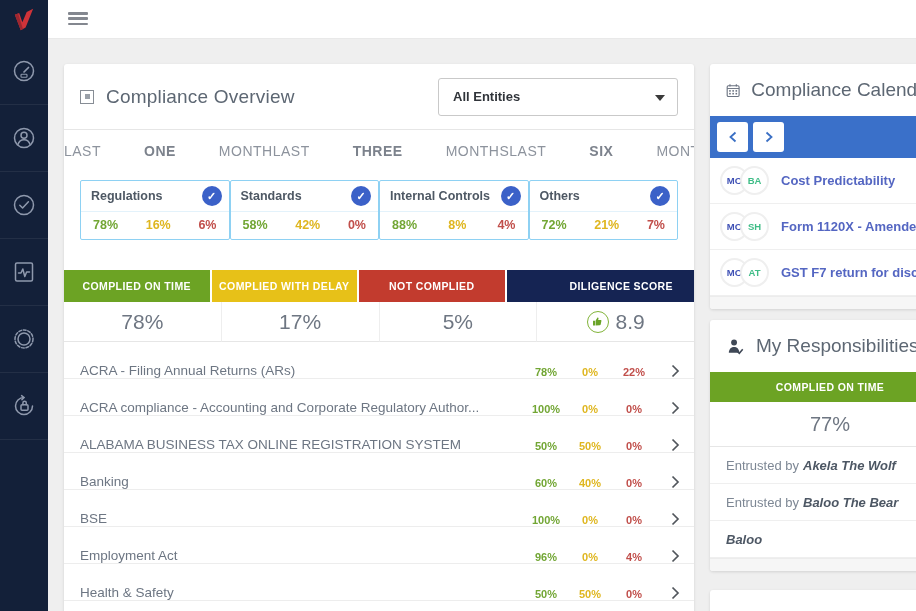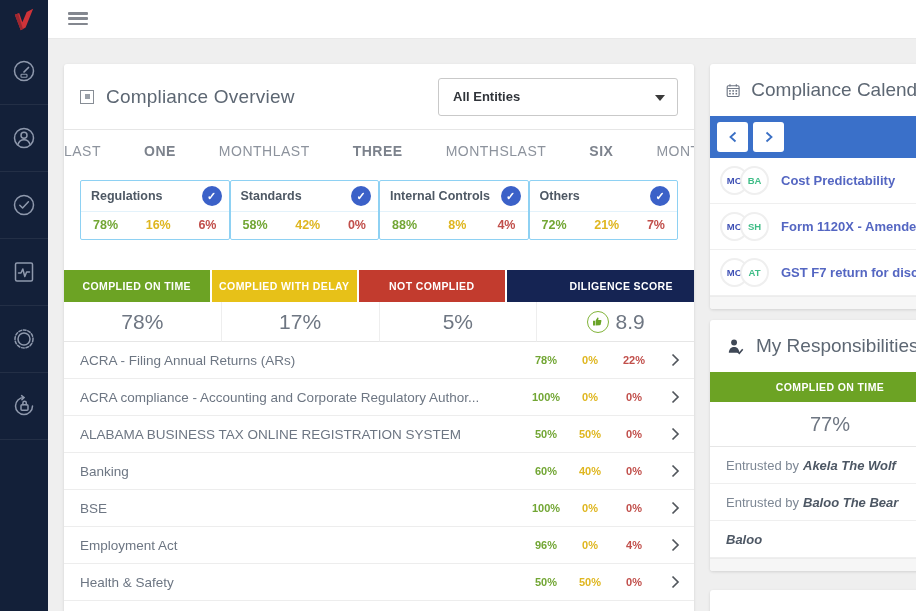--- a/index.html
+++ b/index.html
@@ -50,21 +50,21 @@
   .sum-heads{display:flex;}
   .sum-h{flex:1;height:32px;color:#fff;font-size:10.5px;font-weight:bold;letter-spacing:.4px;display:flex;align-items:center;justify-content:center;border-right:2px solid #fff;box-sizing:border-box;white-space:nowrap;}
   .sum-h:last-child{border-right:none;}
   .sum-h.g{background:var(--green,#6ca324);} .sum-h.y{background:var(--yellow,#e7c118);}
   .sum-h.r{background:var(--red,#c23b2e);} .sum-h.n{background:var(--navy,#152453);padding-left:42px;}
   .sum-vals{display:flex;}
   .sum-v{flex:1;height:40px;border-right:1px solid #eee;border-bottom:1px solid #e6e6e6;display:flex;align-items:center;justify-content:center;font-size:21px;color:#6e7682;box-sizing:border-box;gap:7px;}
   .sum-v:last-child{border-right:none;}
   .thumb-circle{width:22px;height:22px;border-radius:50%;border:1.5px solid #82b43a;display:flex;align-items:center;justify-content:center;box-sizing:border-box;}
   
-  .row{display:flex;align-items:center;height:36px;padding:0 14px 0 16px;border-bottom:1px solid #ededed;cursor:pointer;background:#fff;}
+  .row{display:flex;align-items:flex-end;height:36px;padding:0 14px 0 16px;border-bottom:1px solid #ededed;cursor:pointer;background:#fff;}
   .row-name{flex:1;font-size:13.5px;color:#6d7683;white-space:nowrap;overflow:hidden;}
   .row-pct{width:44px;text-align:center;font-size:11px;font-weight:bold;flex:none;}
   .row-chev{width:24px;display:flex;justify-content:flex-end;flex:none;}
   
   .cal-card{left:710px;top:64px;width:240px;}
   .panel-header{height:52px;display:flex;align-items:center;padding:0 16px;gap:11px;}
   .panel-title{font-size:19px;color:#5d6773;white-space:nowrap;}
   .cal-bar{height:42px;background:var(--accent-blue,#4070c8);display:flex;align-items:center;padding:0 7px;gap:5px;}
   .cal-btn{width:31px;height:30px;background:#fff;border-radius:3px;display:flex;align-items:center;justify-content:center;cursor:pointer;}
   .cal-item{display:flex;align-items:center;height:45px;padding:0 10px;border-bottom:1px solid #efefef;cursor:pointer;background:#fff;}

